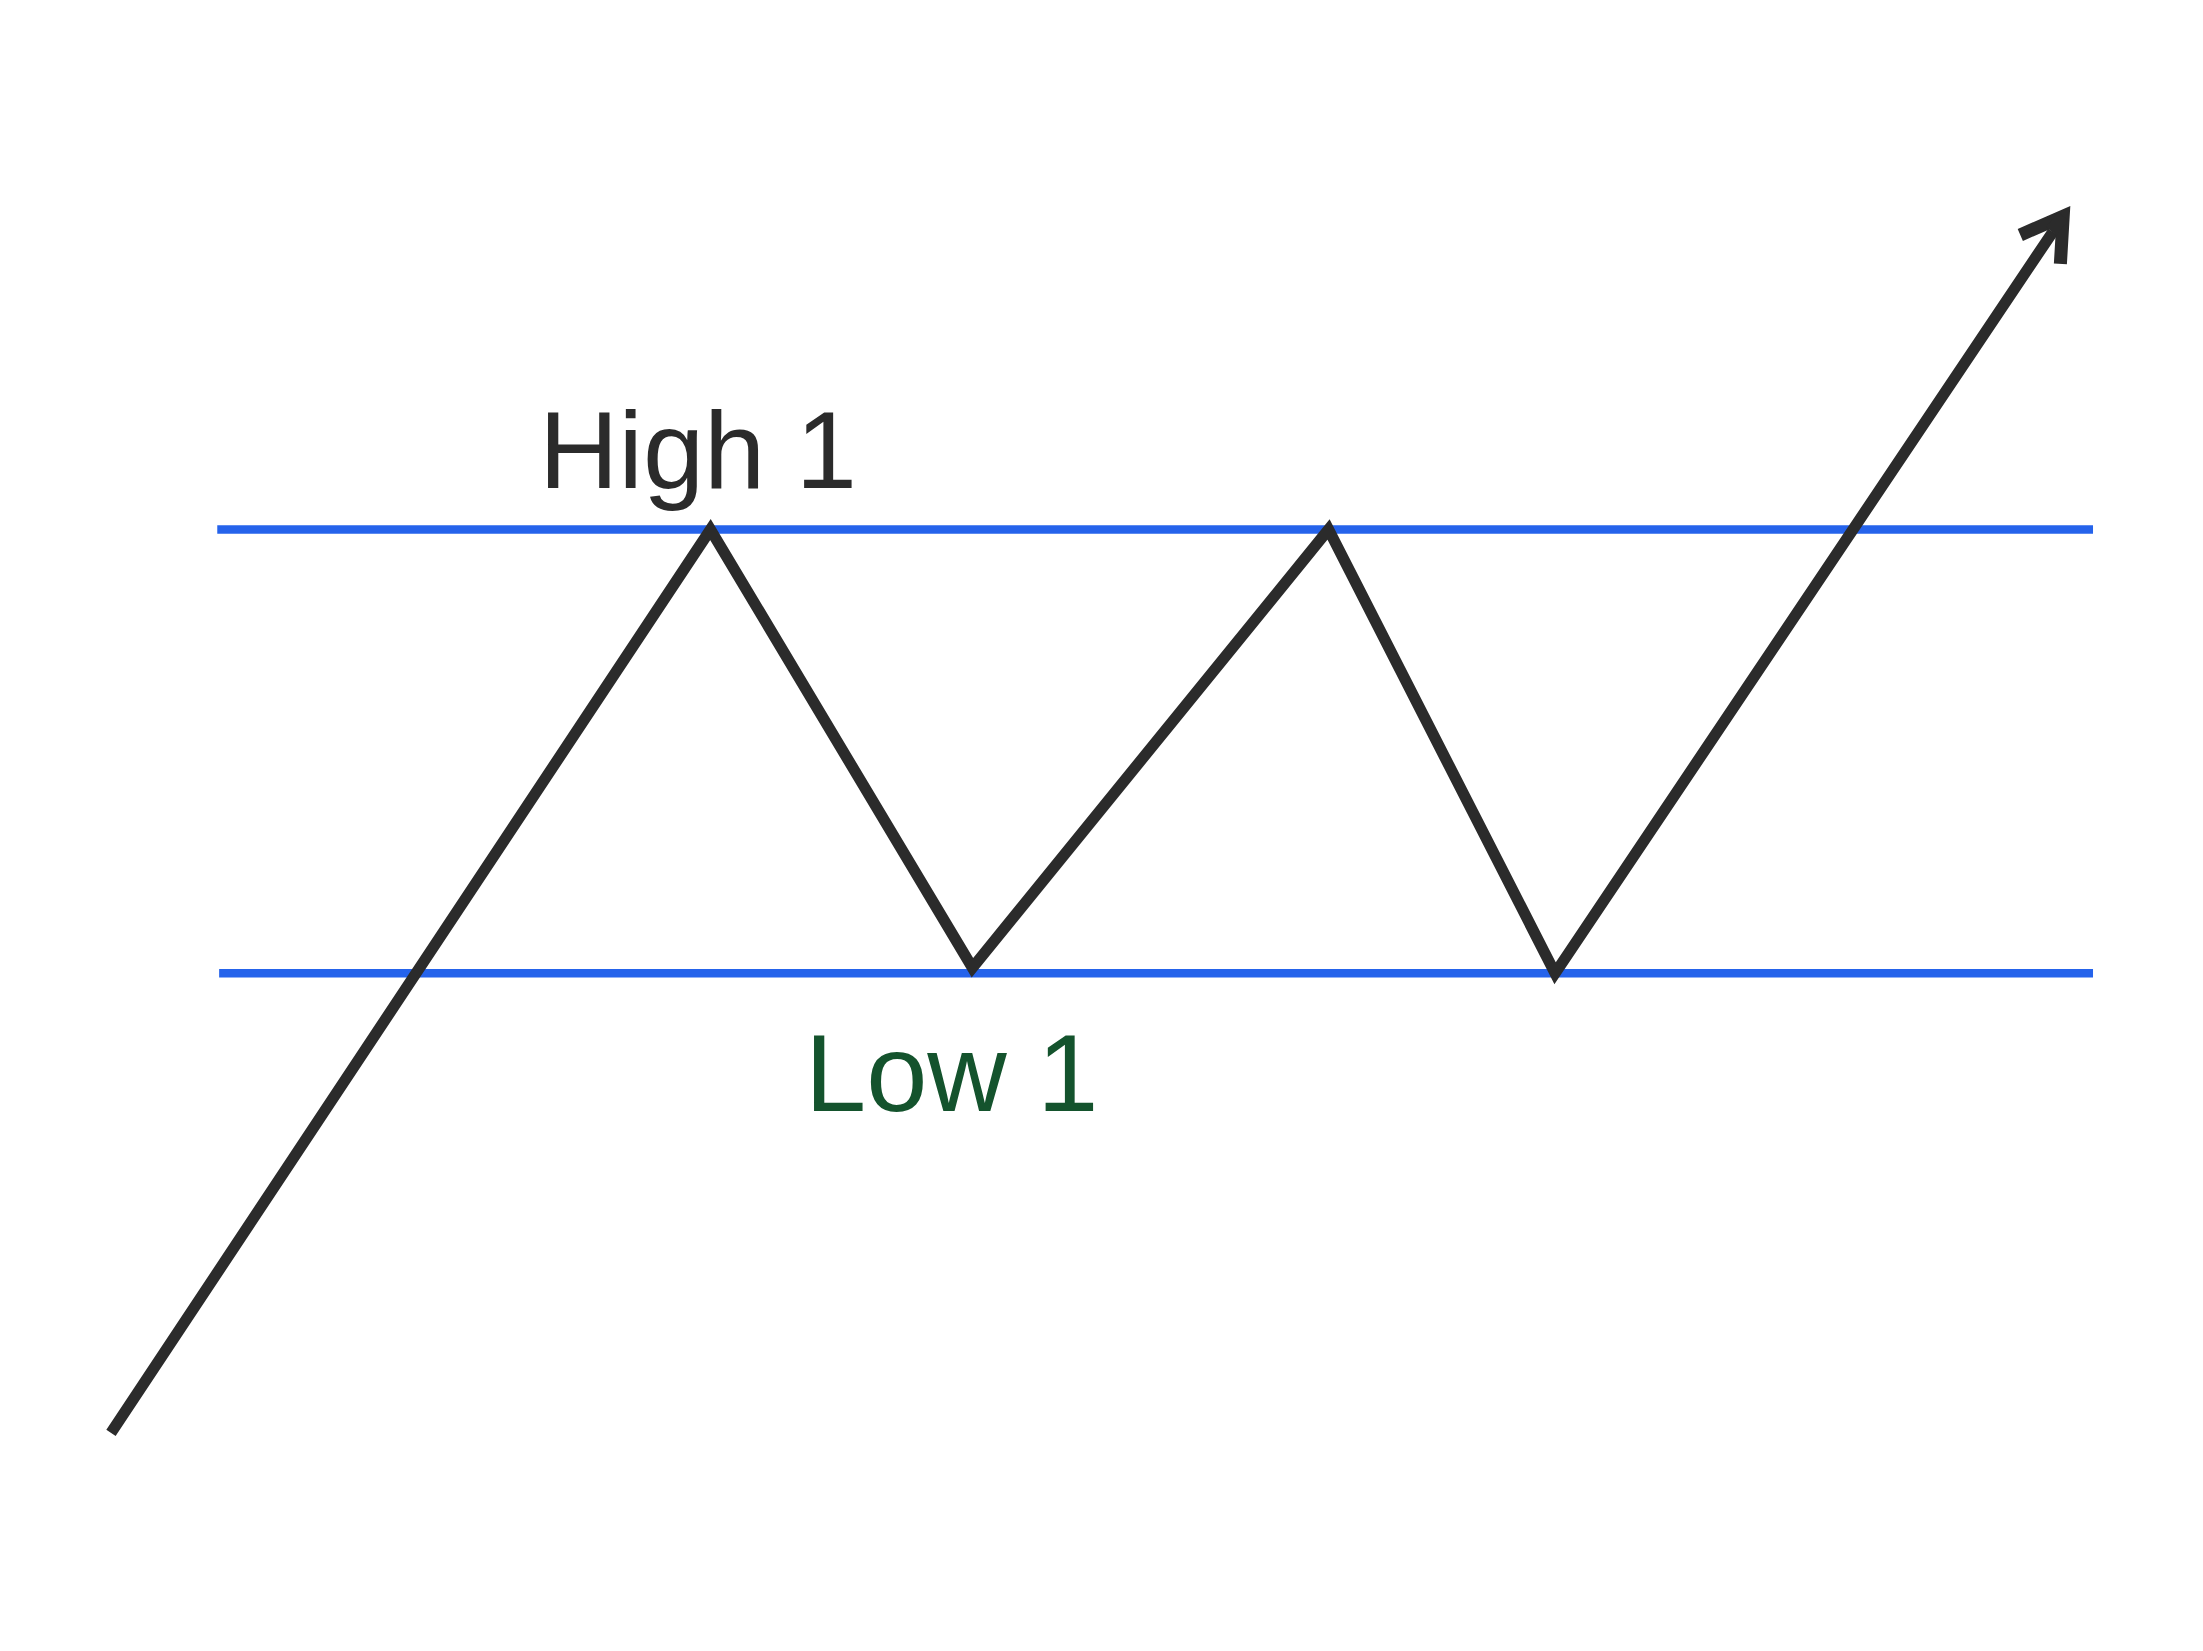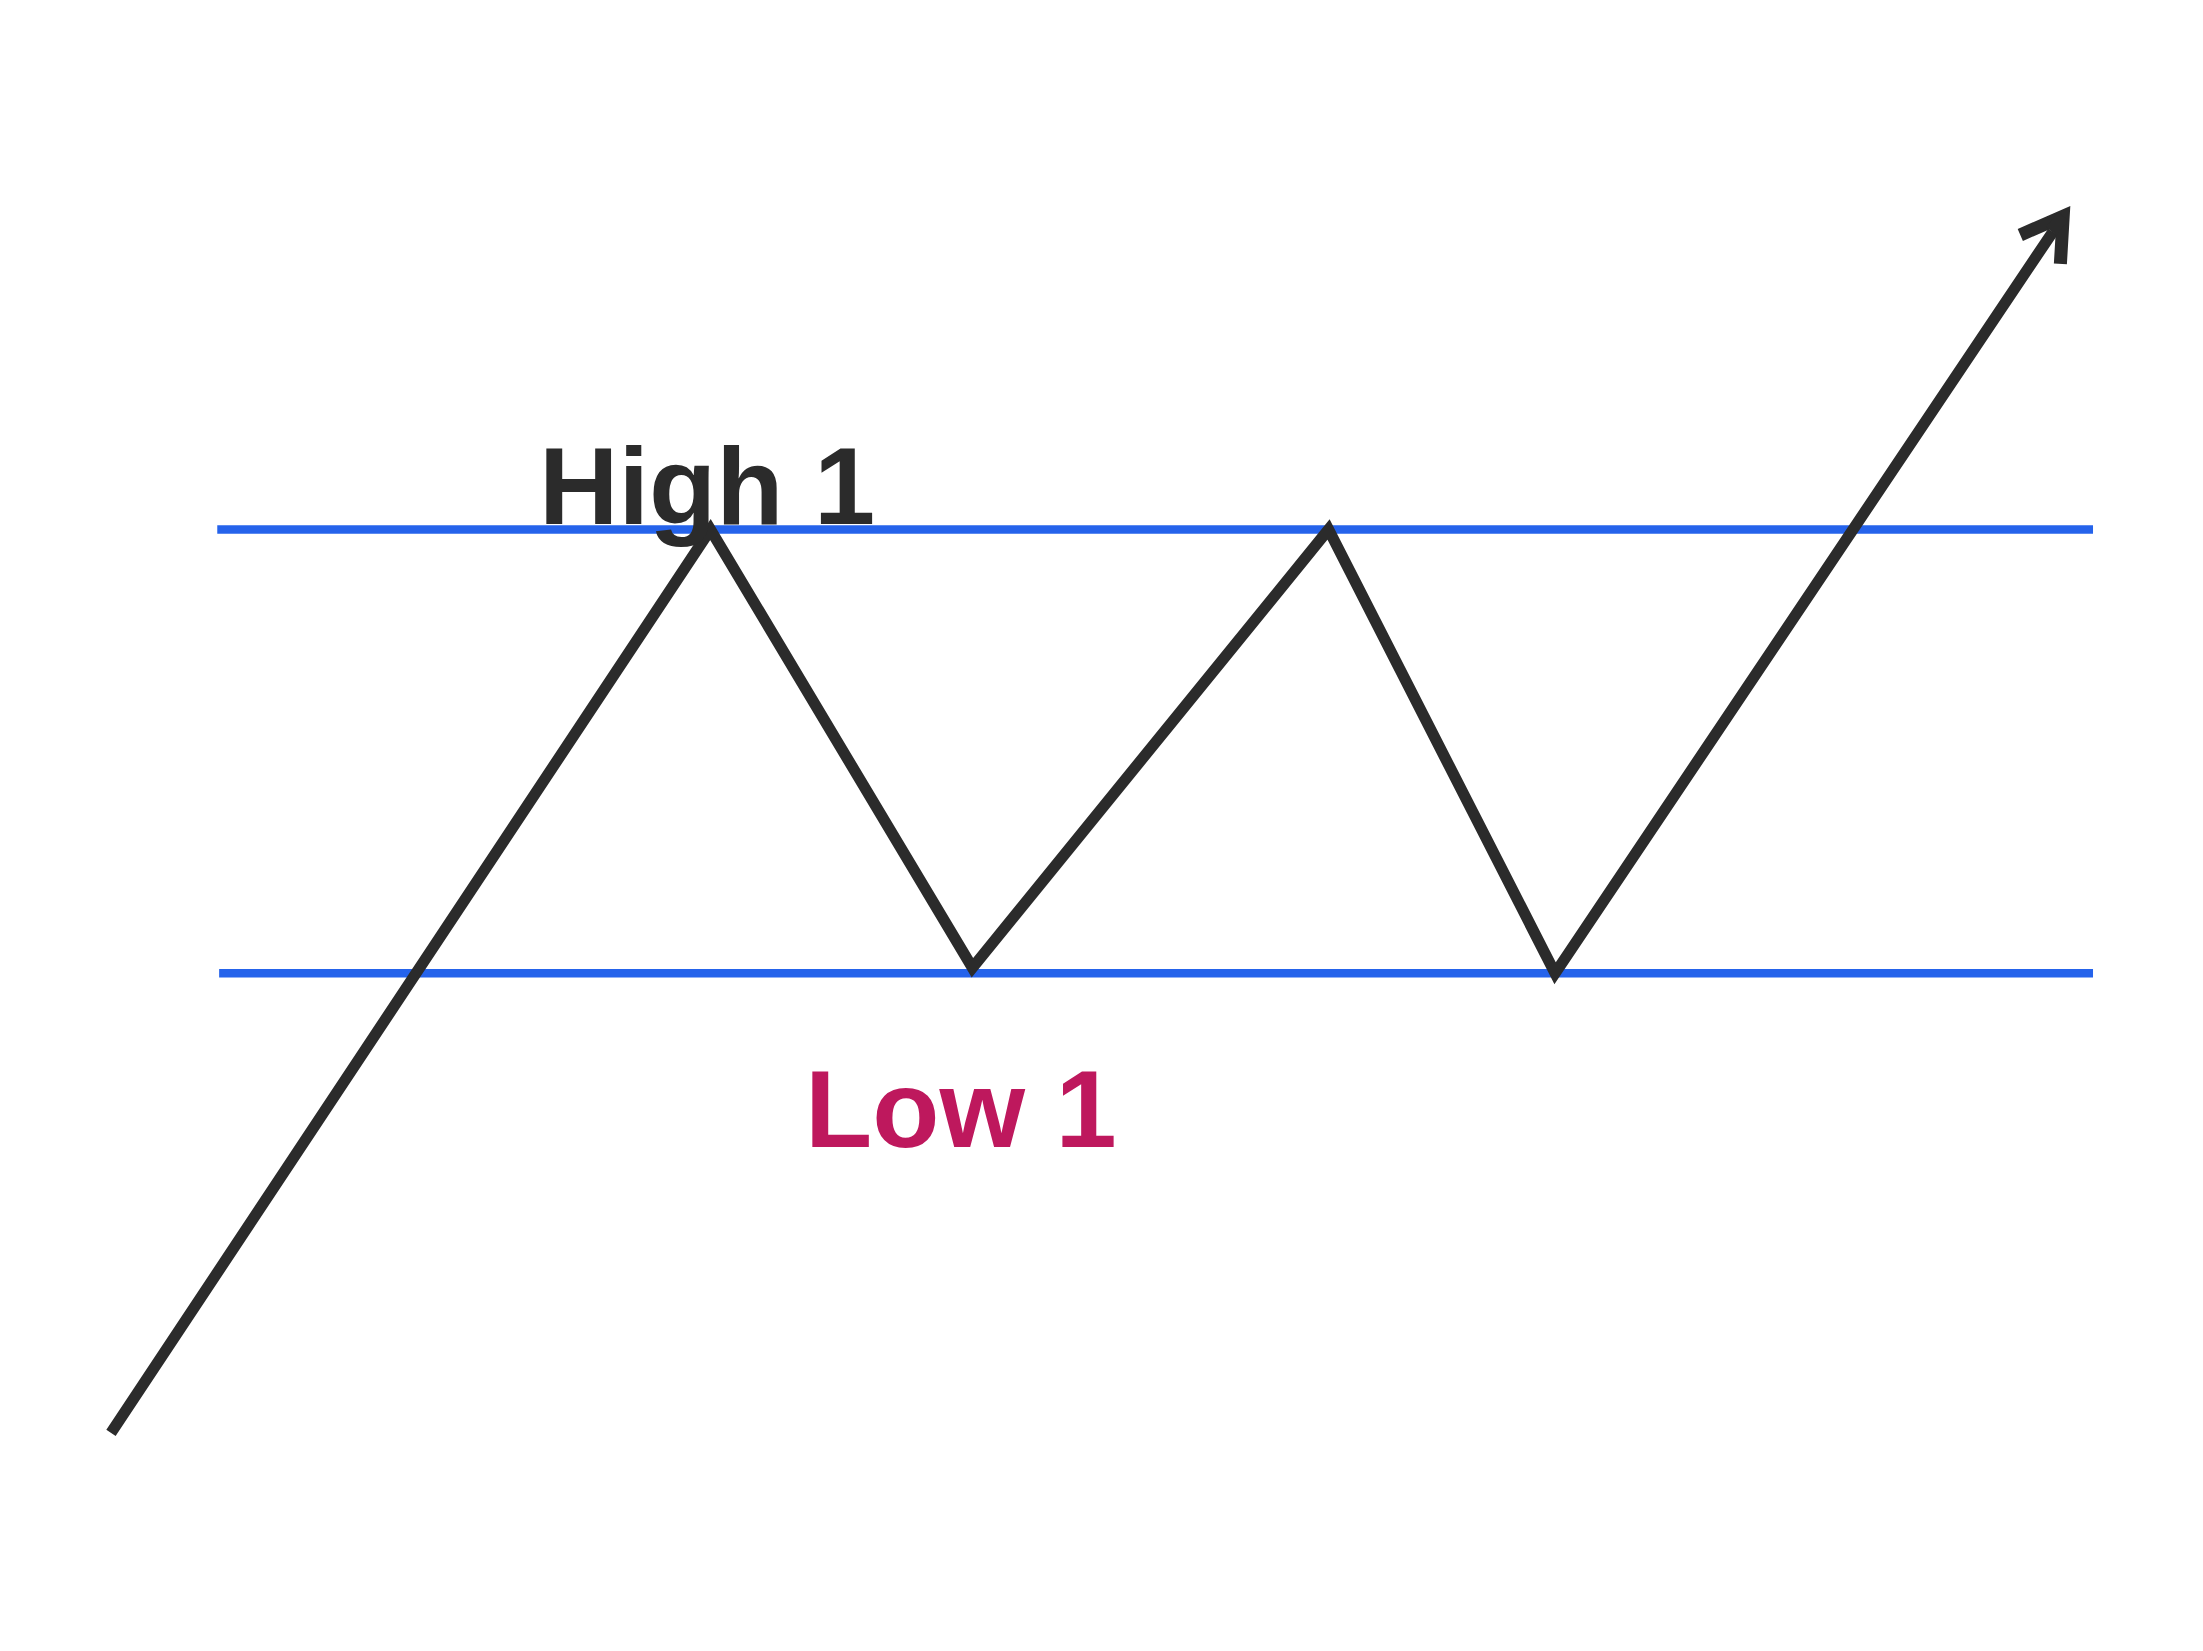--- a/index.html
+++ b/index.html
@@ -23,26 +23,25 @@
     left: 0;
     top: 0;
     width: 2204px;
     height: 1652px;
     display: block;
   }
   .label {
     position: absolute;
     font-family: "Liberation Sans", sans-serif;
     font-size: 110px;
-    font-weight: 700;
+    font-weight: 400;
     color: #2b2b2b;
     white-space: nowrap;
     letter-spacing: 0px;
     line-height: 1;
-    margin-top: 36px;
   }
   #label-high-1 { left: 557px;  top: 395px; }
   #label-high-2 { left: 1204px; top: 395px; }
   #label-low-1  { left: 821px;  top: 1018px; }
   #label-low-2  { left: 1468px; top: 1018px; }
 </style>
 </head>
 <body>
 
 <div id="canvas">
@@ -56,16 +55,16 @@
     <polyline points="119,1537 762,568 1043,1038 1425,568 1668,1044 2201.9,248.6" fill="none" stroke="#2b2b2b" stroke-width="12" stroke-linejoin="miter" stroke-linecap="butt"></polyline>
 
     <g>
       <polyline points="2167,252 2213,232 2210,283" fill="none" stroke="#2b2b2b" stroke-width="14" stroke-linejoin="miter" stroke-linecap="butt"></polyline>
       <polyline points="2213,232 2200,248" fill="none" stroke="#2b2b2b" stroke-width="14" stroke-linecap="butt"></polyline>
     </g>
 
   </svg>
 
   <div class="label" id="label-high-1" style="left: 539px; color: rgb(43, 43, 43);">High 1</div>
-  <div class="label" id="label-low-1" style="left: 805px; color: #be185d;">Low 1</div>
+  <div class="label" id="label-low-1" style="left: 805px; color: #14532d;">Low 1</div>
 
 </div>
 
 
 </body></html>

